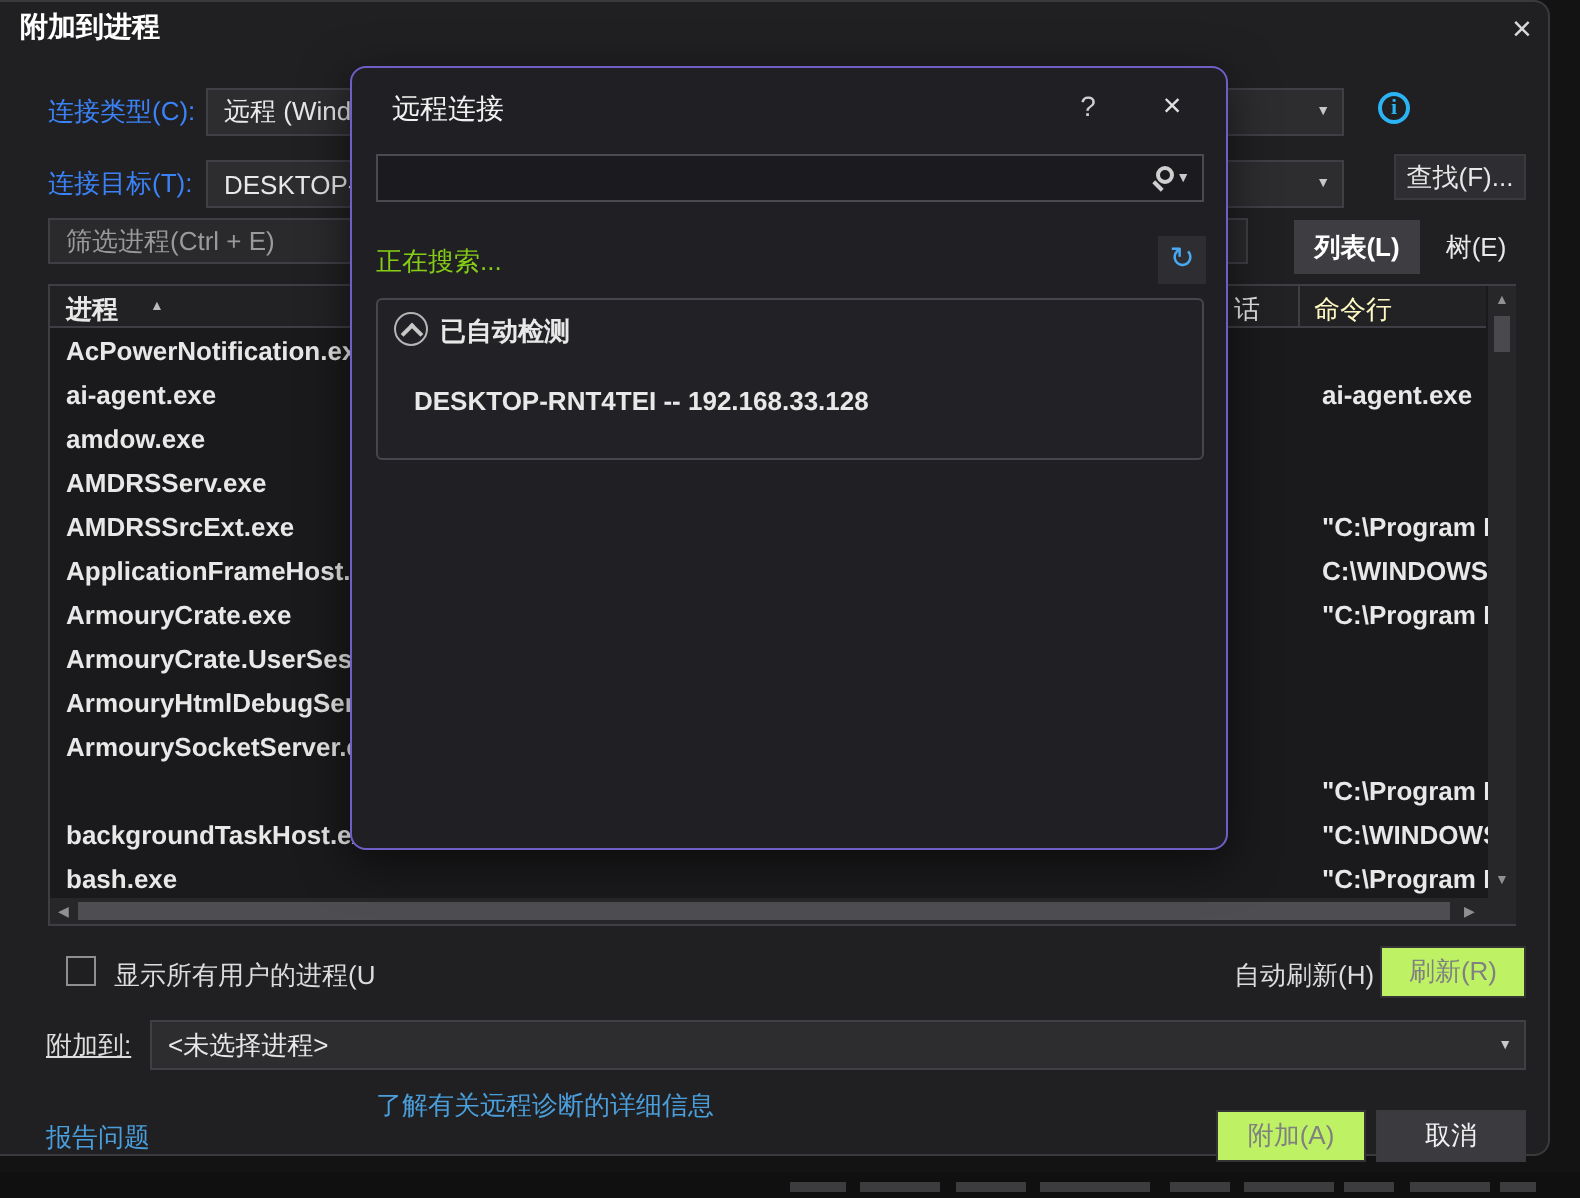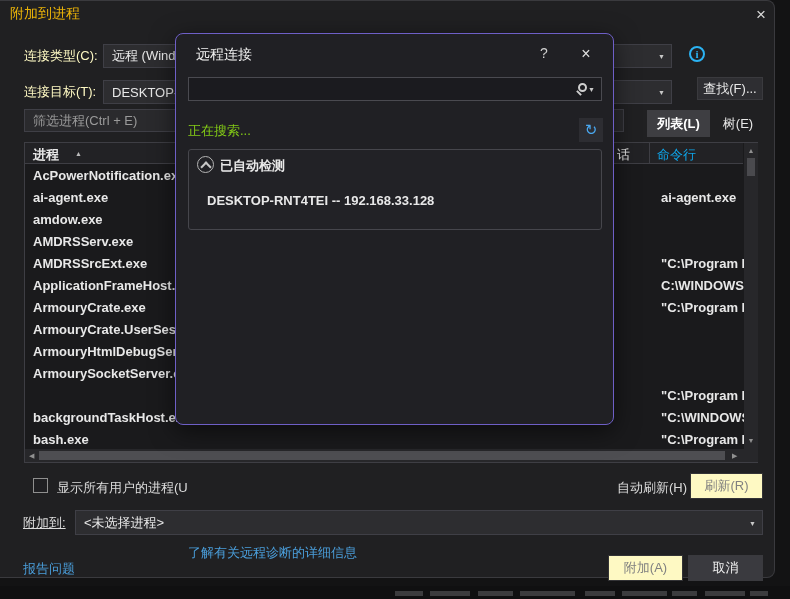--- a/index.html
+++ b/index.html
@@ -5,54 +5,54 @@
   * { margin:0; padding:0; box-sizing:border-box; }
   html,body { width:790px; height:599px; background:#131314; overflow:hidden;
     font-family:"Liberation Sans","DejaVu Sans",sans-serif; color:#dcdcdc; font-size:13px; }
   .abs { position:absolute; }
   #stage { position:relative; width:790px; height:599px; background:#131314; }
 
   
   #main-window { position:absolute; left:0; top:8; width:775px; height:578px;
     background:#202022; border:1px solid #3a3a3e; border-left:none;
     border-radius:0 8px 8px 0; z-index:1; }
-  .win-title { left:10px; top:4px; font-size:14px; color:#eab308; }
+  .win-title { left:10px; top:4px; font-size:14px; color:#ffffff;font-weight:bold; }
   .win-close { left:748px; top:2px; width:26px; height:24px; text-align:center;
     font-size:17px; color:#d8d8d8; line-height:24px; cursor:default; }
 
-  .field-label { color:#fef9c3; }
+  .field-label { color:#3b82f6; }
   .combo { background:#2d2d30; border:1px solid #3f3f46; color:#e8e8e8;
     padding-left:8px; display:flex; align-items:center; overflow:hidden; white-space:nowrap; }
   .combo .caret { position:absolute; right:6px; top:50%; transform:translateY(-50%);
     font-size:7px; color:#c8c8c8; }
 
   .btn { background:#2e2e32; border:1px solid #3a3a3e; color:#e8e8e8;
     display:flex; align-items:center; justify-content:center; font-size:13px; }
-  .btn.disabled { background:#fef9c3; color:#808080; border-color:#333336; }
+  .btn.disabled { background:#bef264; color:#808080; border-color:#333336; }
   .btn.selected { background:#3e3e42; border-color:#3e3e42; color:#ffffff; font-weight:700; }
   .btn.flat { background:transparent; border-color:transparent; }
 
   .info-icon { left:689px; top:45px; width:16px; height:16px; border:2px solid #2bb3f3;
     border-radius:50%; color:#2bb3f3; font-size:11px; font-weight:700; text-align:center;
     line-height:12px; font-family:"Liberation Serif","DejaVu Serif",serif; }
 
   #filter-input { position:absolute; left:24px; top:108px; width:600px; height:23px;
     background:#2a2a2d; border:1px solid #3f3f46; color:#e8e8e8; padding:0 8px; font-size:13px; }
   #filter-input::placeholder { color:#9a9a9a; }
 
   
   #process-table { left:24px; top:141px; width:734px; height:321px;
     background:#1a1a1c; border:1px solid #3e3e44; }
   .tbl-header { position:absolute; left:0; top:0; width:718px; height:21px;
     border-bottom:1px solid #3e3e44; background:#222225; }
   .hdr-proc { position:absolute; left:8px; top:3px; font-weight:700; color:#e8e8e8; }
   .hdr-sort { position:absolute; left:50px; top:7px; font-size:7px; color:#bbbbbb; }
   .hdr-session { position:absolute; left:592px; top:3px; color:#e8e8e8; }
   .hdr-sep { position:absolute; left:624px; top:0; height:21px; border-left:1px solid #3e3e44; }
-  .hdr-cmd { position:absolute; left:632px; top:3px; color:#0ea5e9; }
+  .hdr-cmd { position:absolute; left:632px; top:3px; color:#fef9c3; }
   #process-rows { position:absolute; left:0; top:22px; width:718px; }
   .prow { position:relative; height:22px; }
   .pname { position:absolute; left:8px; top:3px; font-weight:600; color:#e8e8e8; white-space:nowrap; }
   .pcmd { position:absolute; left:636px; top:3px; width:83px; font-weight:600; color:#e8e8e8;
     white-space:nowrap; overflow:hidden; }
 
   .vscroll { position:absolute; left:719px; top:0; width:14px; height:306px; background:#27272a; }
   .vscroll .arrow { position:absolute; left:0; width:14px; text-align:center; font-size:7px; color:#909090; }
   .vthumb { position:absolute; left:3px; top:15px; width:8px; height:18px; background:#4a4a4e; }
   .hscroll { position:absolute; left:0; top:306px; width:719px; height:13px; background:#27272a; }

